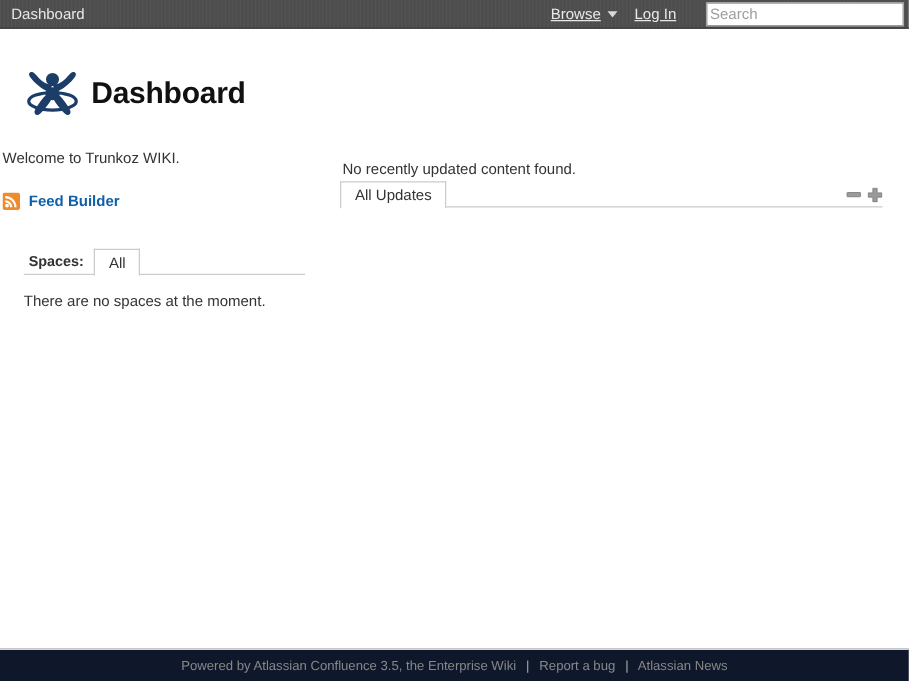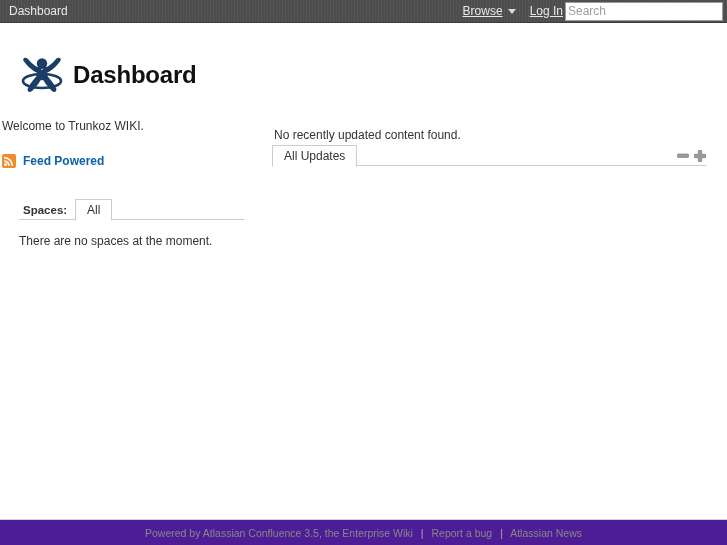--- a/index.html
+++ b/index.html
@@ -52,21 +52,21 @@
     margin-right: 14px;
     padding-left: 12px;
   }
   .caret-down {
     width: 0; height: 0;
     margin-left: 5px;
     border-left: 4px solid transparent;
     border-right: 4px solid transparent;
     border-top: 5px solid #d9d9d9;
   }
-  #login-link { margin-right: 2px; }
+  #login-link { margin-right: 24px; }
   #search-input {
     width: 158px; height: 19px;
     border: 1px solid #9a9a9a;
     background: #ffffff;
     font-family: "Liberation Sans", sans-serif;
     font-size: 12px;
     color: #333;
     padding: 0 2px;
     outline: none;
   }
@@ -196,21 +196,21 @@
     margin-left: 2px;
     font-size: 12px;
     color: #333333;
   }
 
   
   #footer {
     position: absolute;
     left: 0; bottom: 0;
     width: 727px; height: 26px;
-    background: #4c1d95;
+    background: #0f172a;
     border-top: 1px solid #d4d4d4;
     display: flex;
     align-items: center;
     justify-content: center;
   }
   #footer-text {
     font-size: 10.5px;
     color: #888888;
     white-space: nowrap;
   }
@@ -251,21 +251,21 @@
 
 <div id="left-col">
   <div id="welcome-text">Welcome to Trunkoz WIKI.</div>
   <div id="feed-builder-row">
     <svg id="rss-icon" viewBox="0 0 14 14">
       <rect x="0" y="0" width="14" height="14" rx="2" fill="#ef8b2c"></rect>
       <circle cx="3.6" cy="10.4" r="1.5" fill="#ffffff"></circle>
       <path d="M2.2 6.2 A5.6 5.6 0 0 1 7.8 11.8 L6.1 11.8 A3.9 3.9 0 0 0 2.2 7.9 Z" fill="#ffffff"></path>
       <path d="M2.2 2.8 A9 9 0 0 1 11.2 11.8 L9.5 11.8 A7.3 7.3 0 0 0 2.2 4.5 Z" fill="#ffffff"></path>
     </svg>
-    <span id="feed-builder-link">Feed Powered</span>
+    <span id="feed-builder-link">Feed Builder</span>
   </div>
 </div>
 
 <div id="spaces-panel">
   <div class="tabrow">
     <span id="spaces-label">Spaces:</span>
     <span class="tab-active">All</span>
   </div>
   <div id="spaces-empty">There are no spaces at the moment.</div>
 </div>

